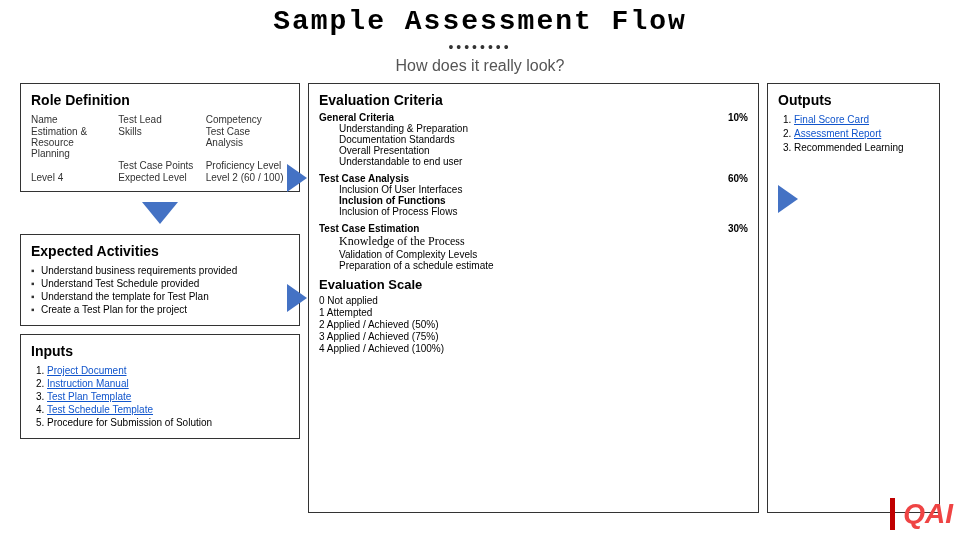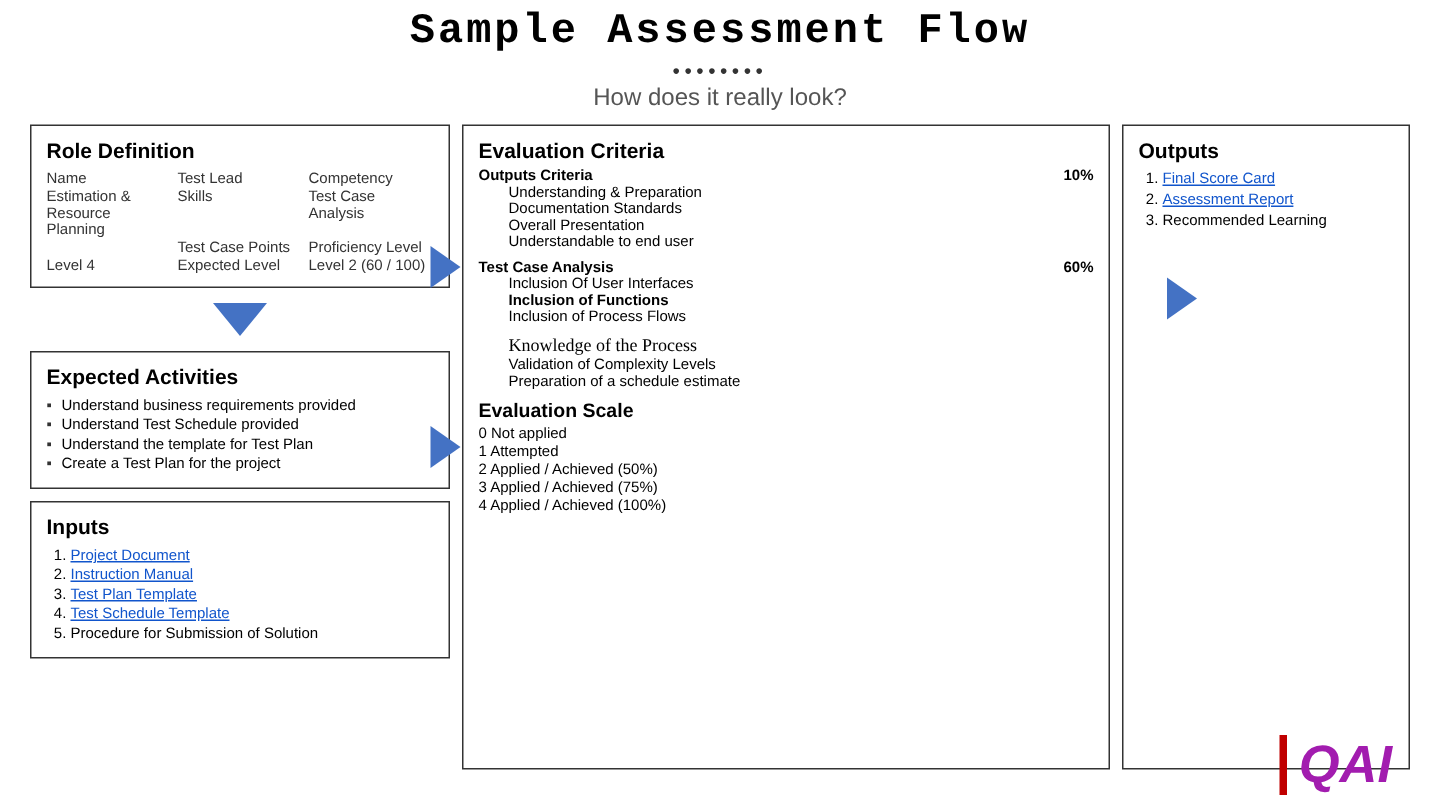--- a/index.html
+++ b/index.html
@@ -49,21 +49,21 @@
       flex-direction: column;
       gap: 8px;
     }
     .col-mid {
       flex: 1;
       border: 1.5px solid #333;
       padding: 8px 10px;
       position: relative;
     }
     .col-right {
-      width: 192px;
+      width: 173px;
       border: 1.5px solid #333;
       padding: 8px 10px;
     }
     .box {
       border: 1.5px solid #333;
       padding: 8px 10px;
     }
     .box-title {
       font-size: 14px;
       font-weight: bold;
@@ -148,24 +148,24 @@
       height: 0;
       border-top: 14px solid transparent;
       border-bottom: 14px solid transparent;
       border-left: 20px solid #4472c4;
       position: absolute;
     }
     
     .qai-brand {
       position: absolute;
       bottom: 10px;
-      right: 32px;
-      font-size: 35px;
-      font-weight: bold;
-      color: #a21caf;
+      right: 7px;
+      font-size: 28px;
+      font-weight: bold;
+      color: #ef4444;
       border-left: 5px solid #c00000;
       padding-left: 8px;
       font-style: italic;
     }
     .general-indent {
       padding-left: 20px;
     }
     .gen-criteria-row {
       display: flex;
       justify-content: space-between;
@@ -237,21 +237,21 @@
         <div class="arrow-right"></div>
       </div>
       <div style="position:absolute; left:-22px; top:200px;">
         <div class="arrow-right"></div>
       </div>
 
       <div class="eval-section-title">Evaluation Criteria</div>
 
       <div style="margin-bottom:6px;">
         <div class="gen-criteria-row">
-          <span style="font-weight:bold; font-size:10px;">Outputs Criteria</span>
+          <span style="font-weight:bold; font-size:10px;">General Criteria</span>
           <span style="font-weight:bold; font-size:10px;">10%</span>
         </div>
         <div class="general-indent">
           <div style="font-size:10px;">Understanding &amp; Preparation</div>
           <div style="font-size:10px;">Documentation Standards</div>
           <div style="font-size:10px;">Overall Presentation</div>
           <div style="font-size:10px;">Understandable to end user</div>
         </div>
       </div>
 
@@ -261,20 +261,24 @@
           <span style="font-weight:bold; font-size:10px;">60%</span>
         </div>
         <div class="general-indent">
           <div style="font-size:10px;">Inclusion Of User Interfaces</div>
           <div style="font-size:10px;font-weight:bold;">Inclusion of Functions</div>
           <div style="font-size:10px;">Inclusion of Process Flows</div>
         </div>
       </div>
 
       <div style="margin-bottom:6px;">
+        <div class="gen-criteria-row">
+          <span style="font-weight:bold; font-size:10px;">Test Case Estimation</span>
+          <span style="font-weight:bold; font-size:10px;">30%</span>
+        </div>
         <div class="general-indent">
           <div style="font-size:12px;font-family:Liberation Serif, serif;">Knowledge of the Process</div>
           <div style="font-size:10px;">Validation of Complexity Levels</div>
           <div style="font-size:10px;">Preparation of a schedule estimate</div>
         </div>
       </div>
 
       <div>
         <div class="eval-scale-title">Evaluation Scale</div>
         <div class="scale-list">

